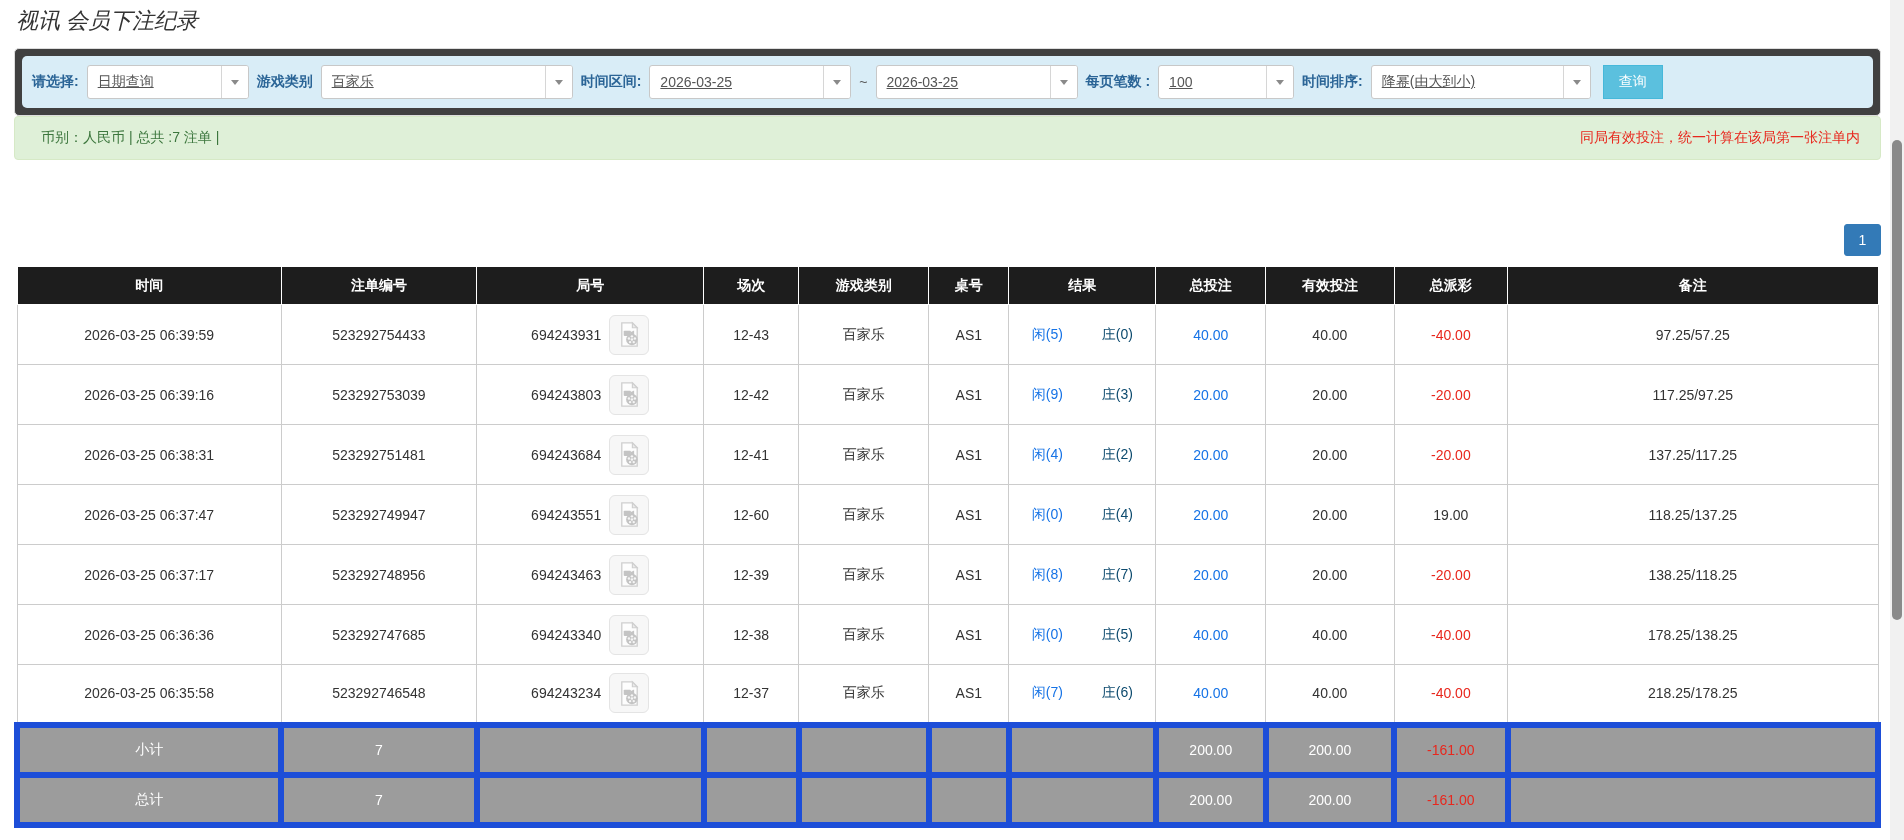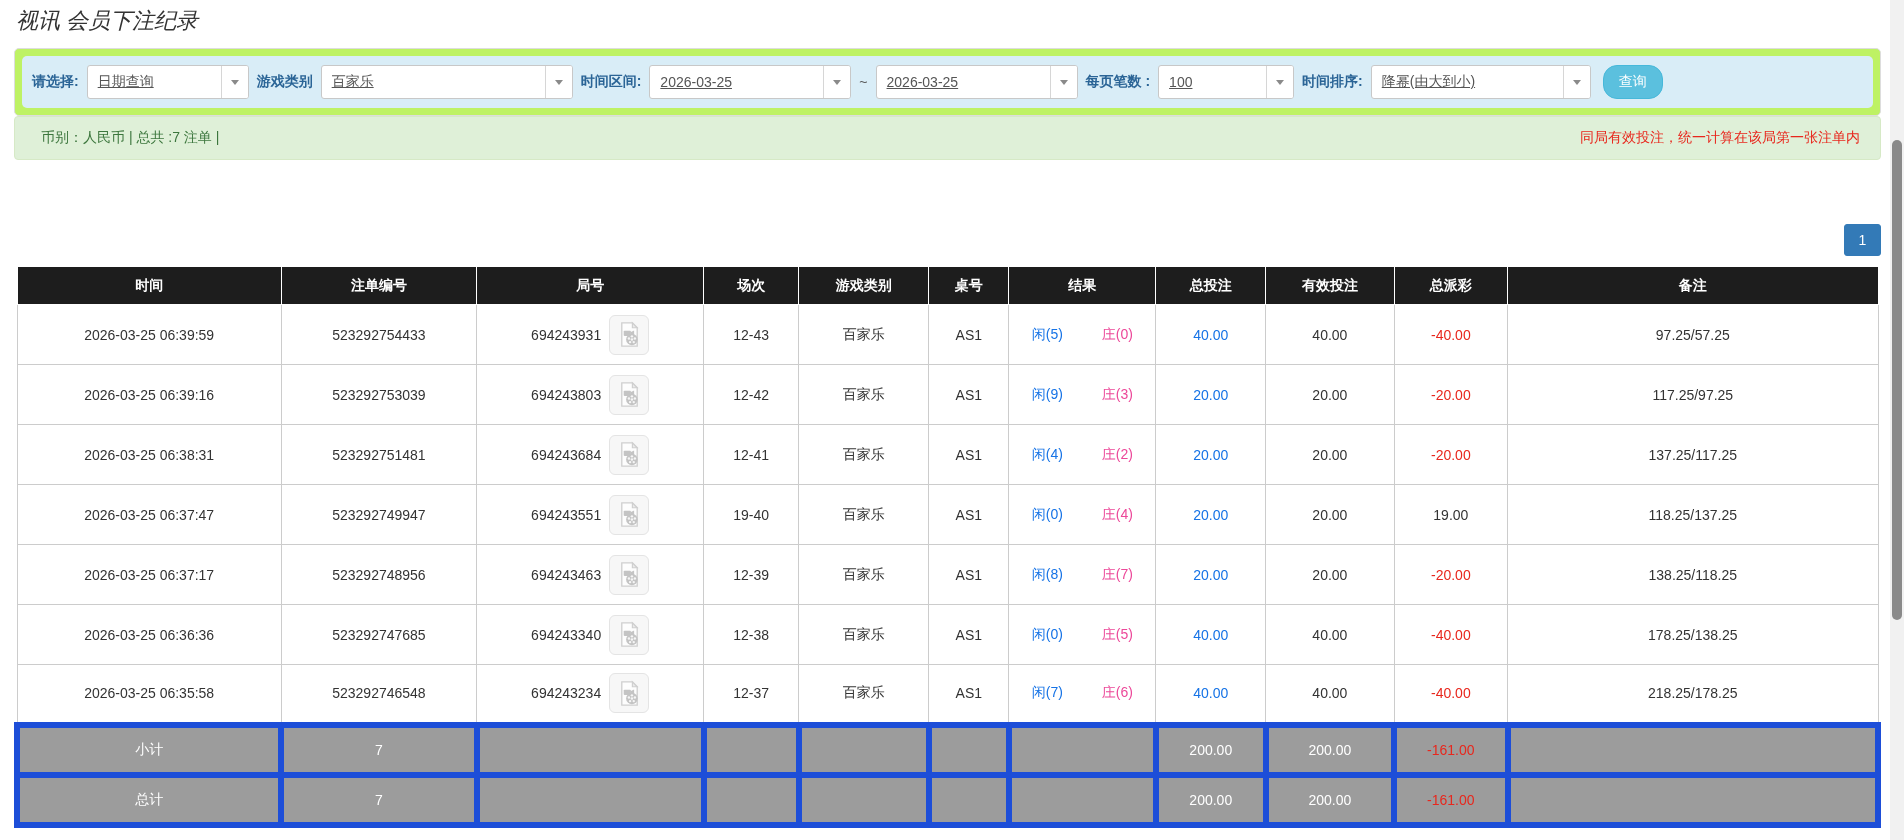--- a/index.html
+++ b/index.html
@@ -8,21 +8,21 @@
     font-family: "Liberation Sans", "DejaVu Sans", sans-serif;
     background: #fff;
     color: #333;
   }
   .page { position: relative; width: 1904px; height: 840px; overflow: hidden; background: #fff; }
   .content { padding: 4px 23px 0 14px; }
 
   .page-title { font-size: 22px; font-weight: 400; color: #333; margin: 2px 0 12px 2px; font-style: italic; }
 
   
-  .filter-panel { border: 1px solid #ddd; border-radius: 5px; background: #bef264; padding: 7px; }
+  .filter-panel { border: 1px solid #ddd; border-radius: 5px; background: #404040; padding: 7px; }
   .filter-bar {
     background: #d9edf7; border-radius: 5px; padding: 9px 10px;
     display: flex; align-items: center; gap: 8px; white-space: nowrap;
   }
   .flabel { color: #2a6496; font-weight: bold; font-size: 14px; }
   .tilde { color: #555; font-size: 14px; }
   .select {
     height: 34px; background: #fff; border: 1px solid #c8c8c8; border-radius: 3px;
     display: inline-flex; align-items: center; justify-content: space-between;
     color: #555; font-size: 14px; cursor: pointer; overflow: hidden; text-decoration: underline;
@@ -37,21 +37,21 @@
     border-left: 4px solid transparent; border-right: 4px solid transparent;
     border-top: 5px solid #8a8a8a;
   }
   .sel-querytype { width: 162px; }
   .sel-game     { width: 252px; }
   .sel-from     { width: 202px; }
   .sel-to       { width: 202px; }
   .sel-pagesize { width: 136px; }
   .sel-sort     { width: 220px; align-items: center; }
   .search-btn {
-    background: #5bc0de; color: #fff; border: 1px solid #46b8da; border-radius: 14px;
+    background: #5bc0de; color: #fff; border: 1px solid #46b8da; border-radius: 0;
     height: 34px; padding: 0 15px; font-size: 14px; margin-left: 4px; cursor: pointer;
     font-family: inherit;
   }
 
   
   .summary-bar {
     margin-top: 0; background: #dff0d8; border: 1px solid #d6e9c6; border-radius: 4px;
     height: 44px; display: flex; align-items: center; justify-content: space-between;
     padding: 0 20px 0 26px; font-size: 14px;
   }
@@ -74,21 +74,21 @@
   }
   thead th {
     background: #1d1d1d; color: #fff; font-weight: bold;
     height: 38px; border: 1px solid #fff; font-size: 14px;
   }
   tbody td { height: 60px; border: 1px solid #ccc; background: #fff; }
   tfoot td { height: 50px; background: #9c9c9c; color: #fff; border: 6px solid #1d4ed8; }
   .blue { color: #1673e6; }
   .neg  { color: #e8271d; }
   .xian { color: #1673e6; margin-right: 5px; }
-  .zhuang { color: #ec4899; margin-left: 34px; }
+  .zhuang { color: #0c4a6e; margin-left: 34px; }
 
   .video-btn {
     width: 40px; height: 40px; background: #f7f7f7; border: 1px solid #e4e4e4; border-radius: 6px;
     vertical-align: middle; margin-left: 8px; display: inline-flex;
     align-items: center; justify-content: center; cursor: pointer; padding: 0;
   }
   .round-num { vertical-align: middle; }
 
   
   .scrollbar { position: absolute; top: 0; right: 0; width: 14px; height: 840px; background: #f1f1f1; }
@@ -312,21 +312,21 @@
           <circle cx="16.5" cy="19.2" r="6" fill="#c4c4c4"></circle>
           <circle cx="16.5" cy="19.2" r="1.3" fill="#f6f6f6"></circle>
           <circle cx="16.5" cy="15.9" r="1.25" fill="#f6f6f6"></circle>
           <circle cx="13.4" cy="18.2" r="1.25" fill="#f6f6f6"></circle>
           <circle cx="14.6" cy="21.9" r="1.25" fill="#f6f6f6"></circle>
           <circle cx="18.4" cy="21.9" r="1.25" fill="#f6f6f6"></circle>
           <circle cx="19.6" cy="18.2" r="1.25" fill="#f6f6f6"></circle>
         </svg>
       </button>
     </td>
-    <td>19-40</td>
+    <td>12-60</td>
     <td>百家乐</td>
     <td>AS1</td>
     <td>
       <span class="xian">闲(0)</span><span class="zhuang">庄(4)</span>
     </td>
     <td>
       <span class="blue">20.00</span>
     </td>
     <td>20.00</td>
     <td>19.00</td>

